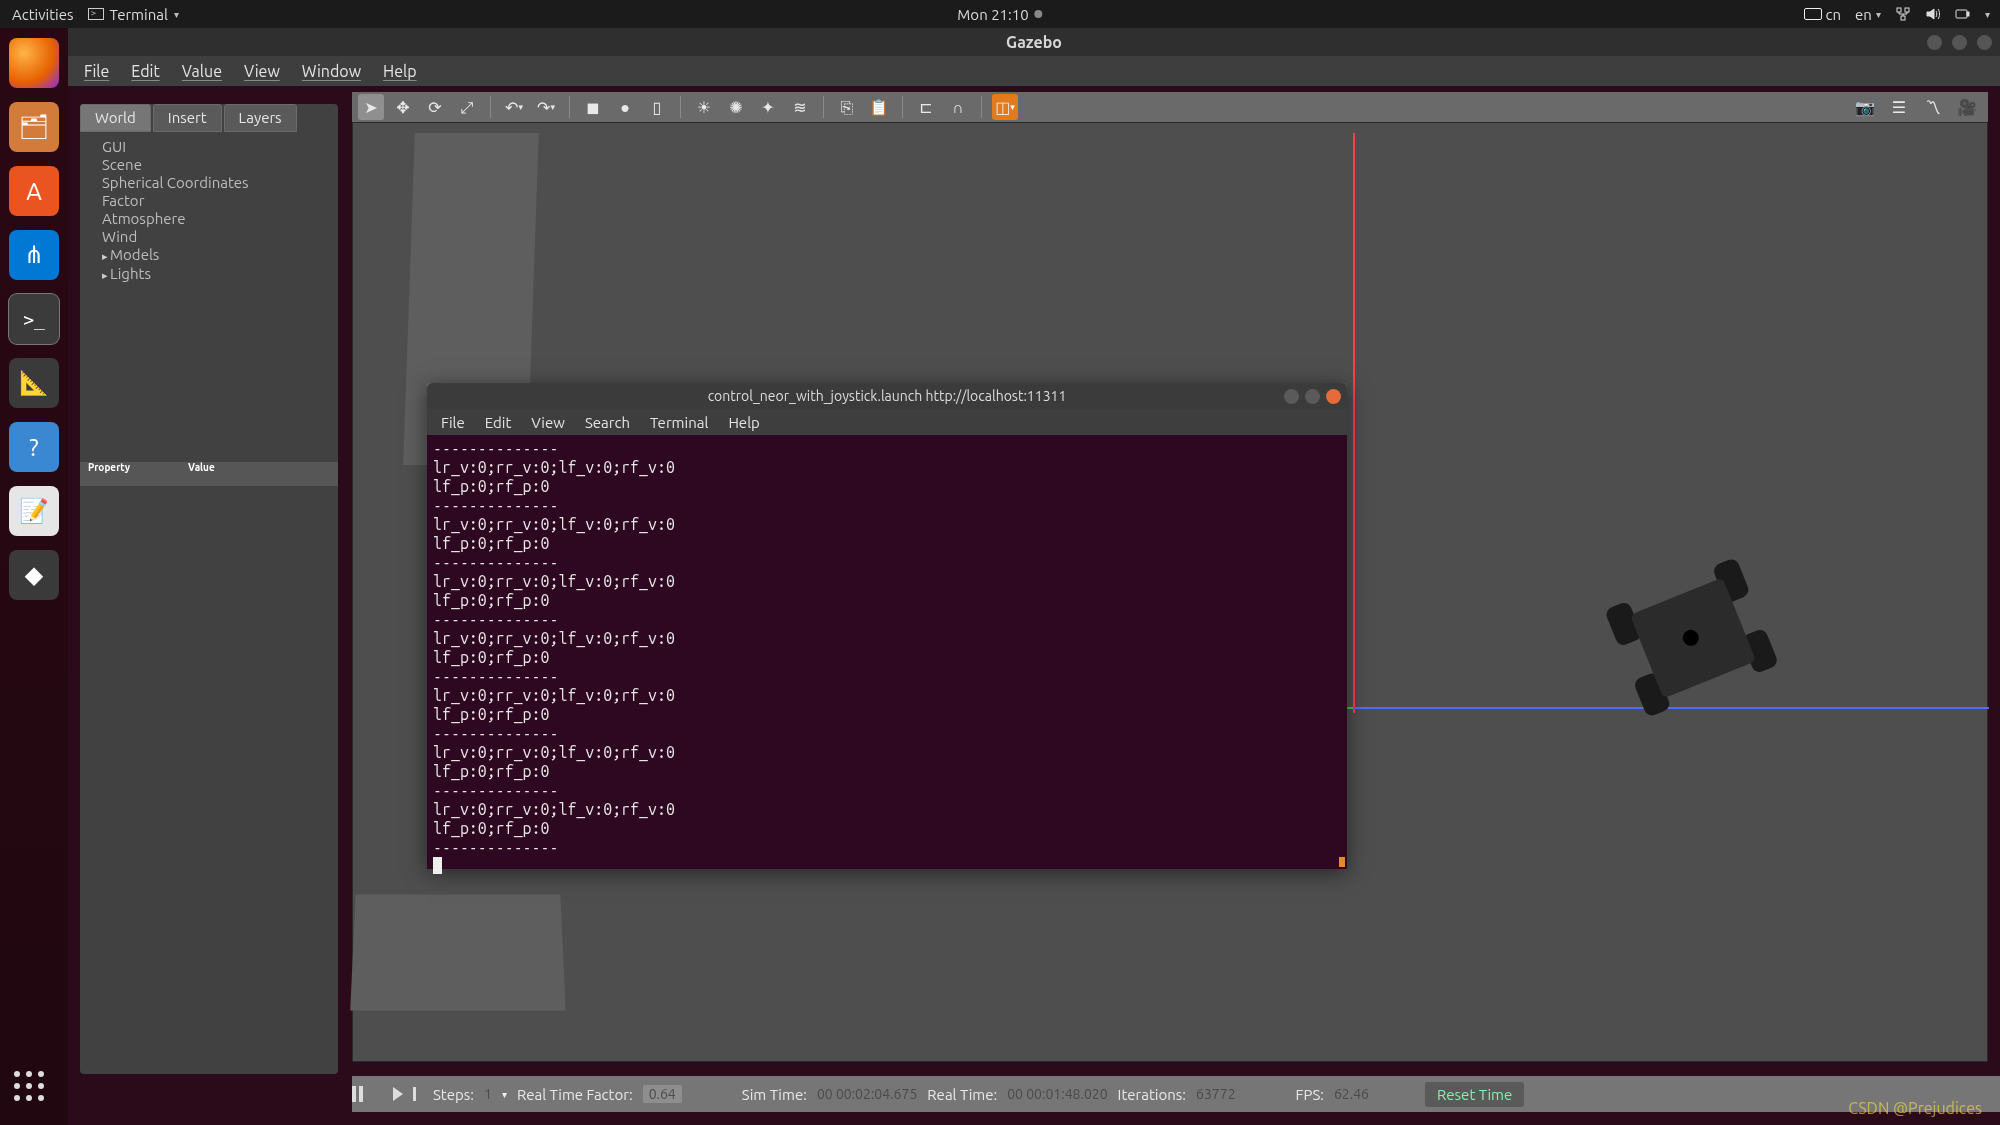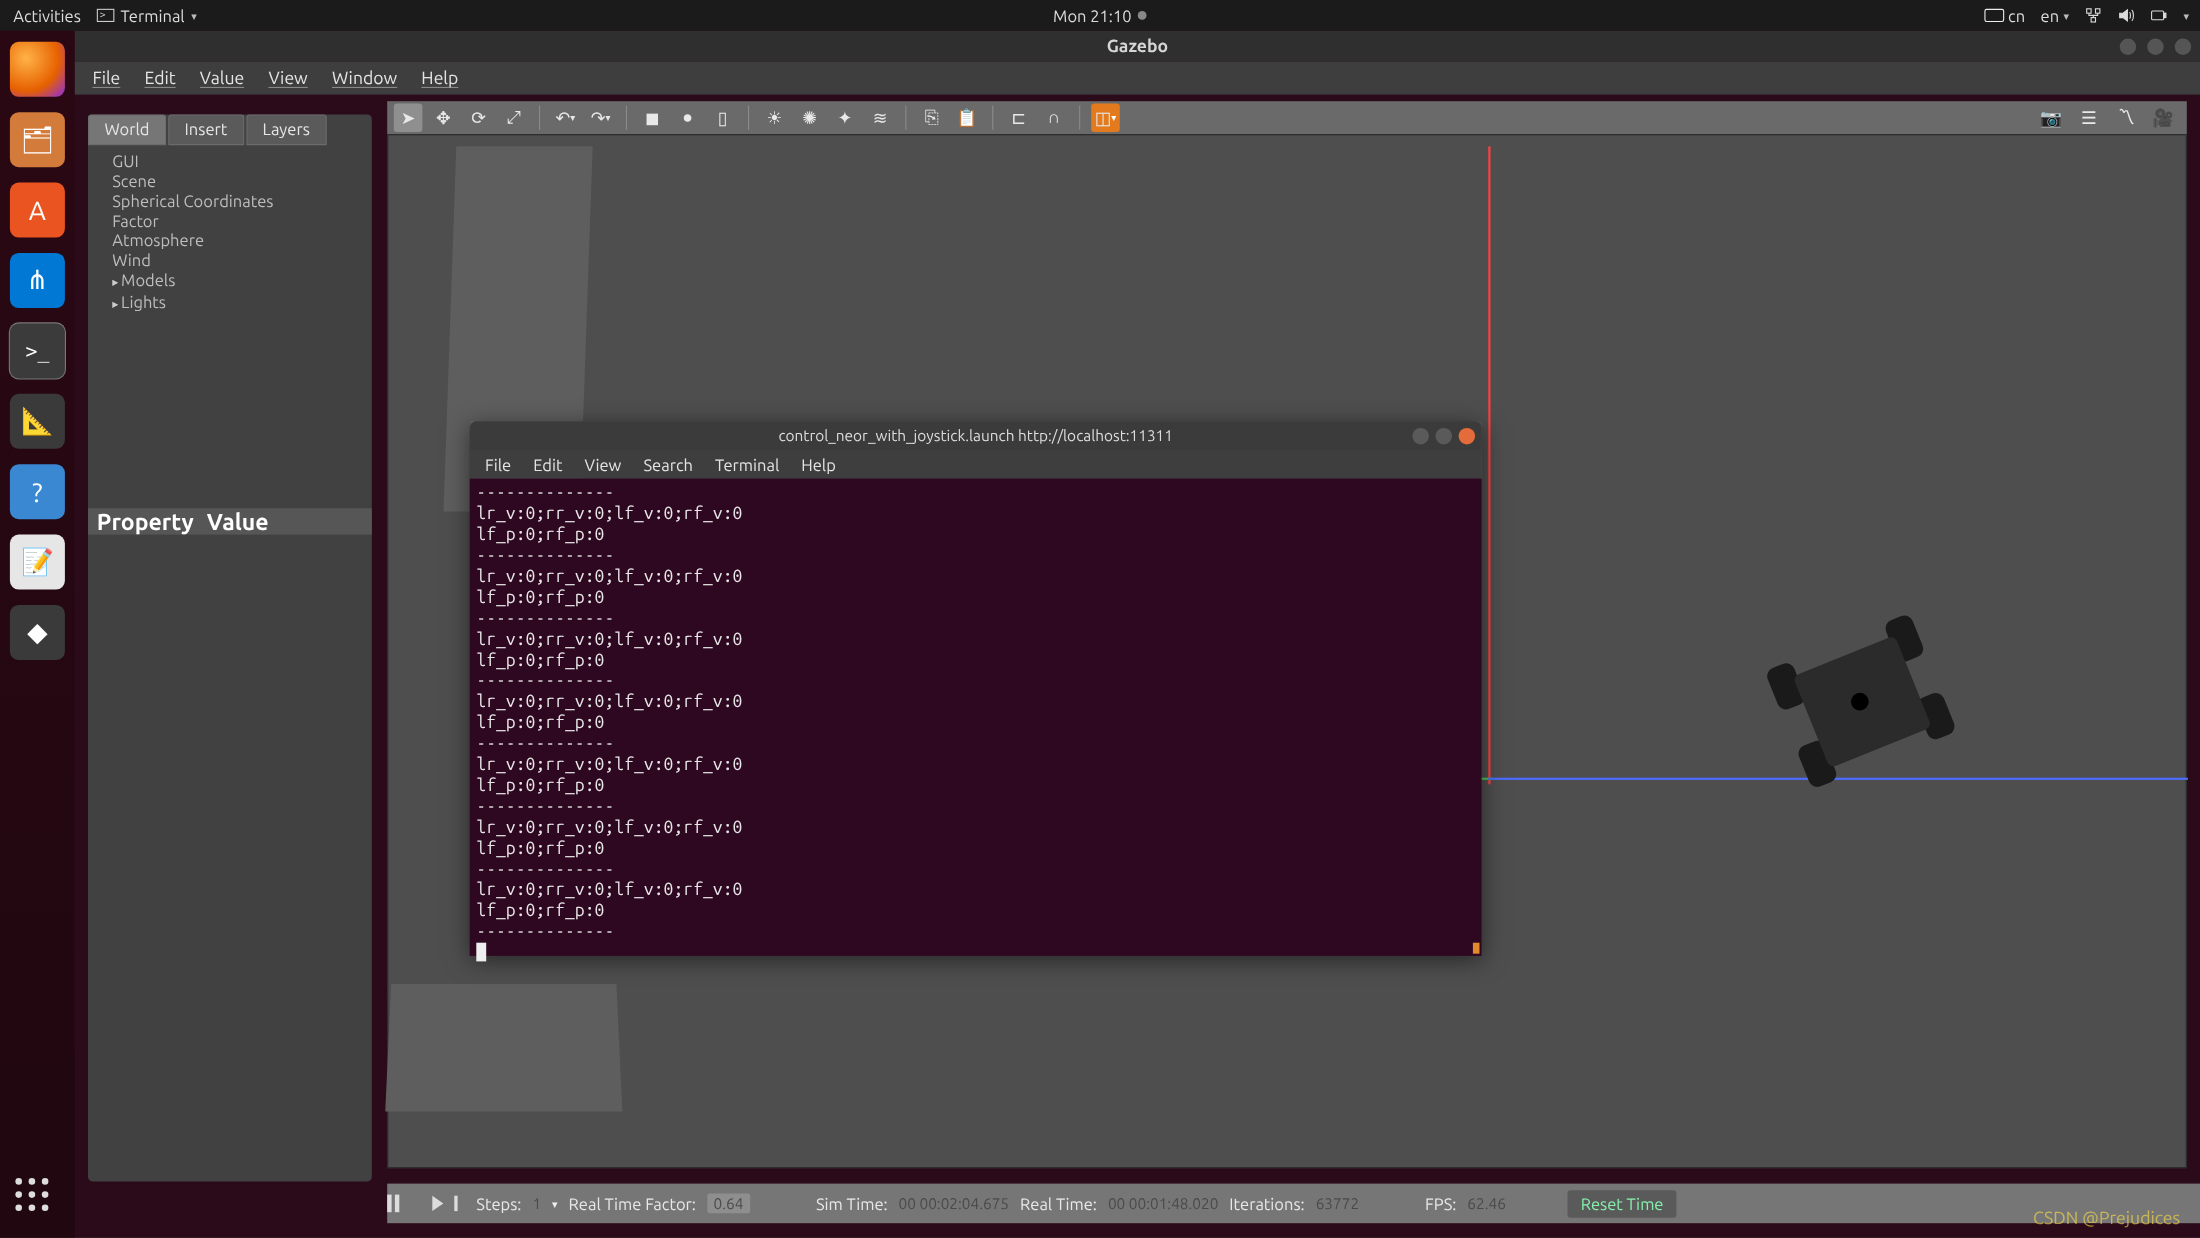--- a/index.html
+++ b/index.html
@@ -42,21 +42,21 @@
   #menubar{ position:absolute; left:68px; top:56px; width:1932px; height:30px; background:#3e3e3e; color:#e4e4e4; display:flex; align-items:center; font-size:16px; padding-left:16px; gap:22px; }
   #menubar span{ text-decoration:underline; text-decoration-color:#888; text-underline-offset:3px; }
 
   
   #sidebar{ position:absolute; left:80px; top:104px; width:258px; height:970px; background:#414141; border-radius:4px; color:#bdbdbd; font-size:15px; }
   #side-tabs{ display:flex; height:28px; }
   .side-tab{ flex:0 0 auto; padding:4px 14px; background:#5a5a5a; border:1px solid #6b6b6b; color:#e6e6e6; font-size:15px; border-radius:3px 3px 0 0; margin-right:2px; }
   .side-tab.active{ background:#767676; }
   #tree{ padding:6px 14px 4px 22px; line-height:18px; }
   #tree .arrow::before{ content:"▸ "; color:#ccc; font-size:11px; }
-  #prop-hdr{ position:absolute; top:358px; left:0; width:100%; height:24px; background:#565656; color:#fff; display:flex; font-size:21px; font-weight:600; padding-left:8px; }
+  #prop-hdr{ position:absolute; top:358px; left:0; width:100%; height:24px; background:#565656; color:#fff; display:flex; font-size:10px; font-weight:600; padding-left:8px; }
   #prop-hdr div:first-child{ width:100px; }
 
   
   #toolbar{ position:absolute; left:352px; top:92px; width:1636px; height:30px; background:#6a6a6a; display:flex; align-items:center; padding-left:6px; gap:6px; }
   .sep{ width:1px; height:22px; background:#8a8a8a; margin:0 4px; }
   .tbtn{ width:26px; height:26px; display:flex; align-items:center; justify-content:center; color:#e8e8e8; font-size:16px; border-radius:3px; }
   .tbtn.sel{ background:#8f8f8f; }
   .tbtn.orange{ background:#e37b1e; }
   #tool-right{ position:absolute; right:8px; display:flex; gap:8px; }
 

